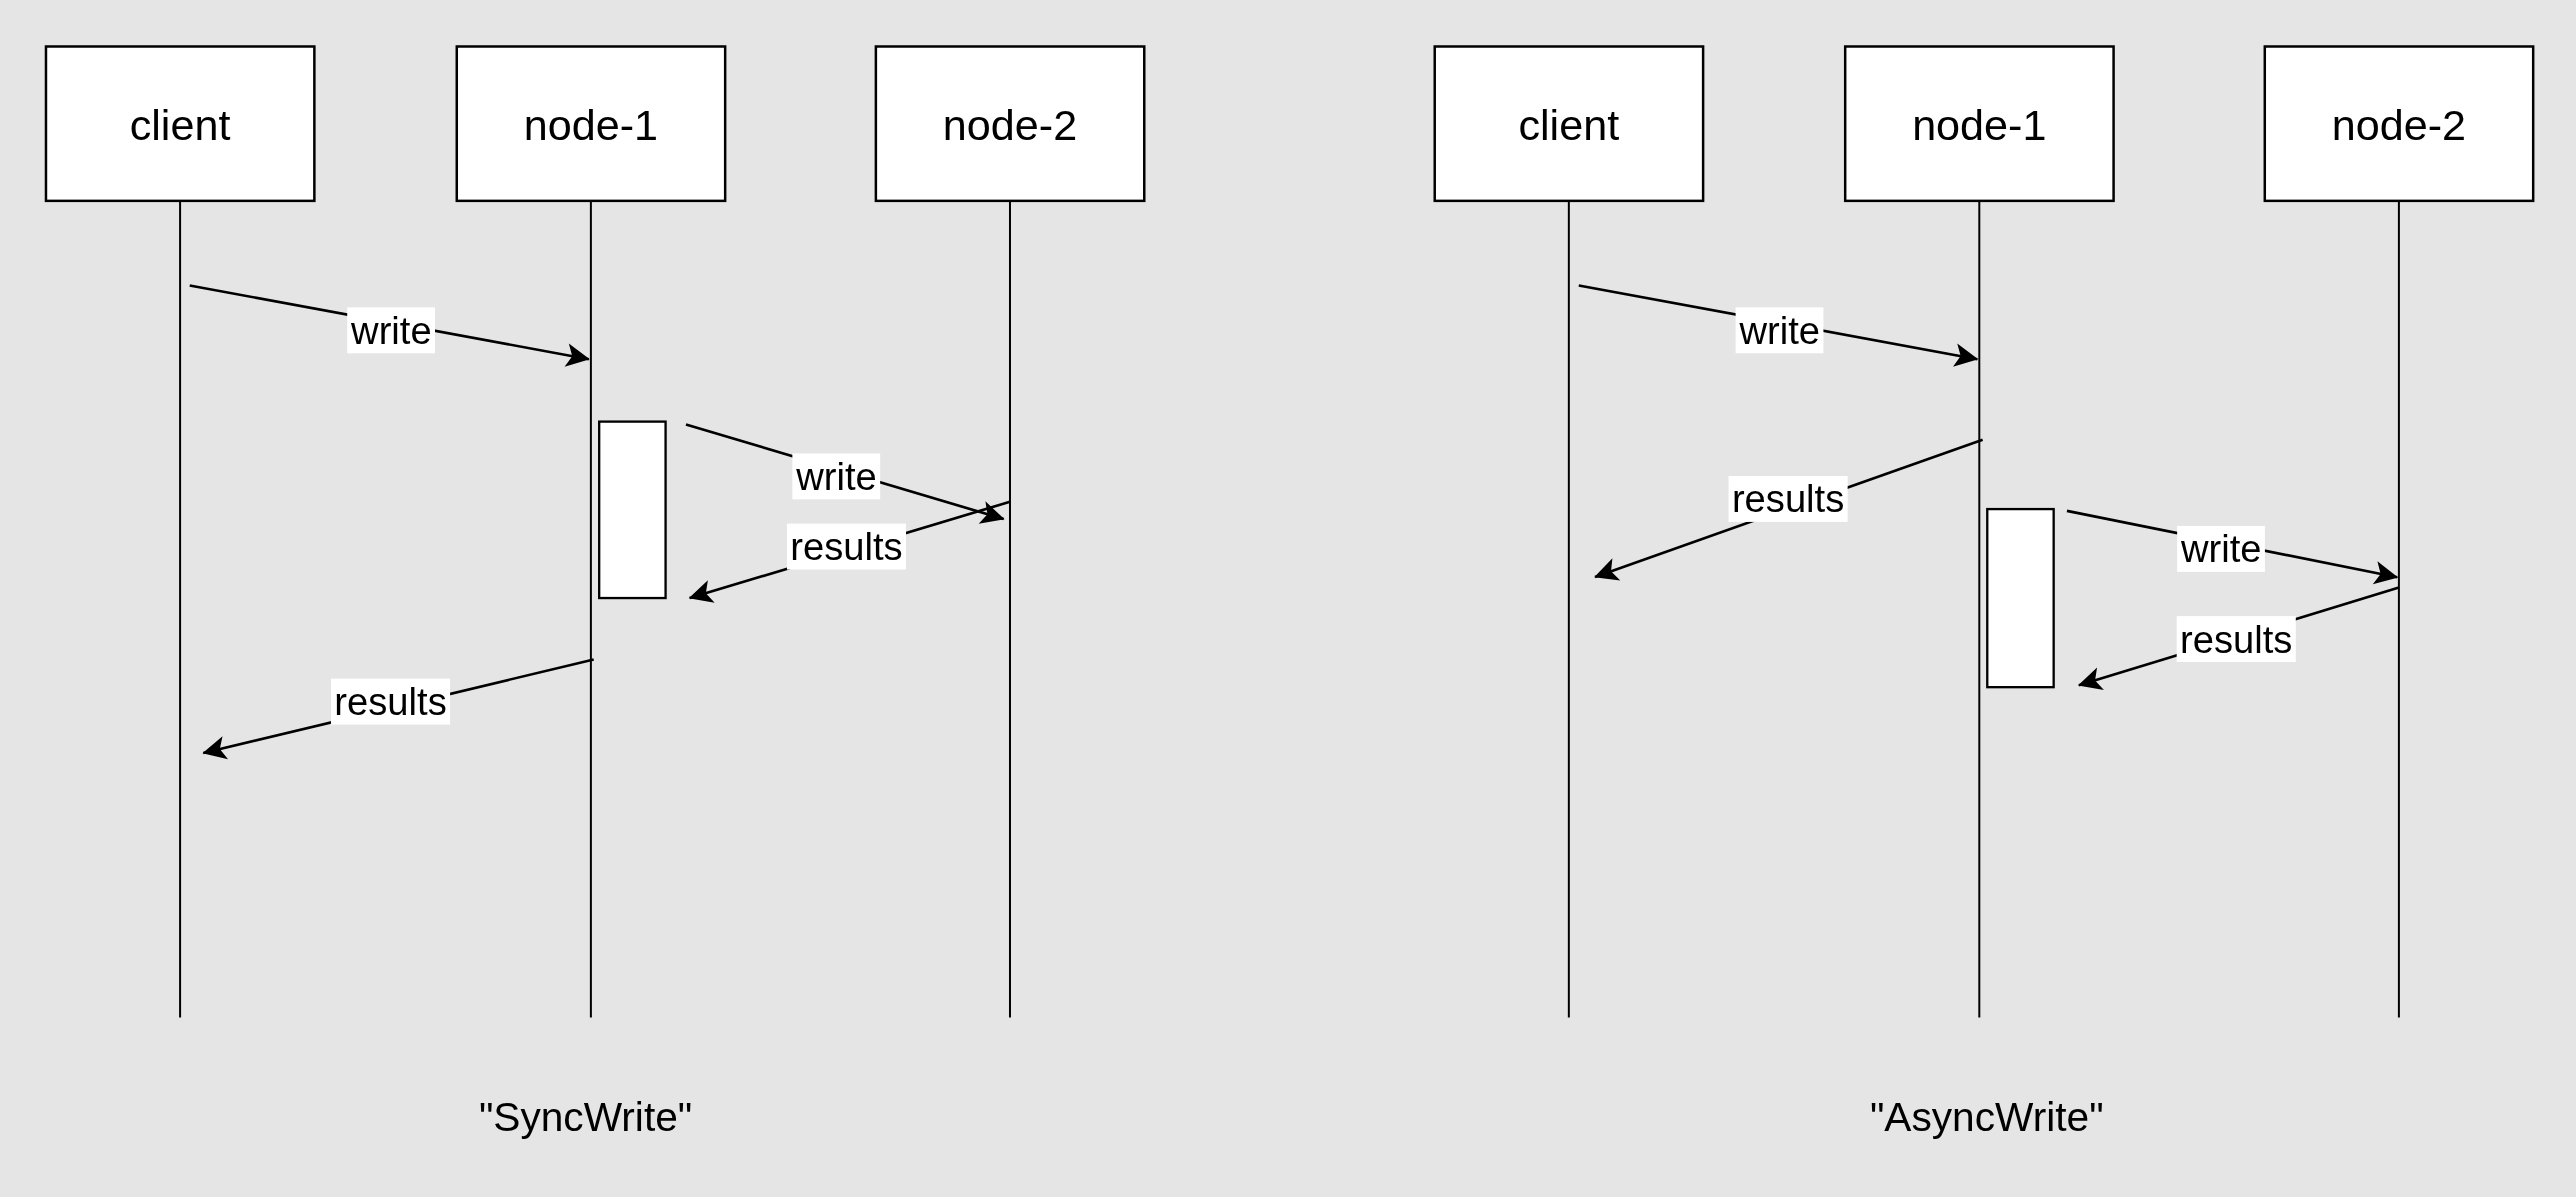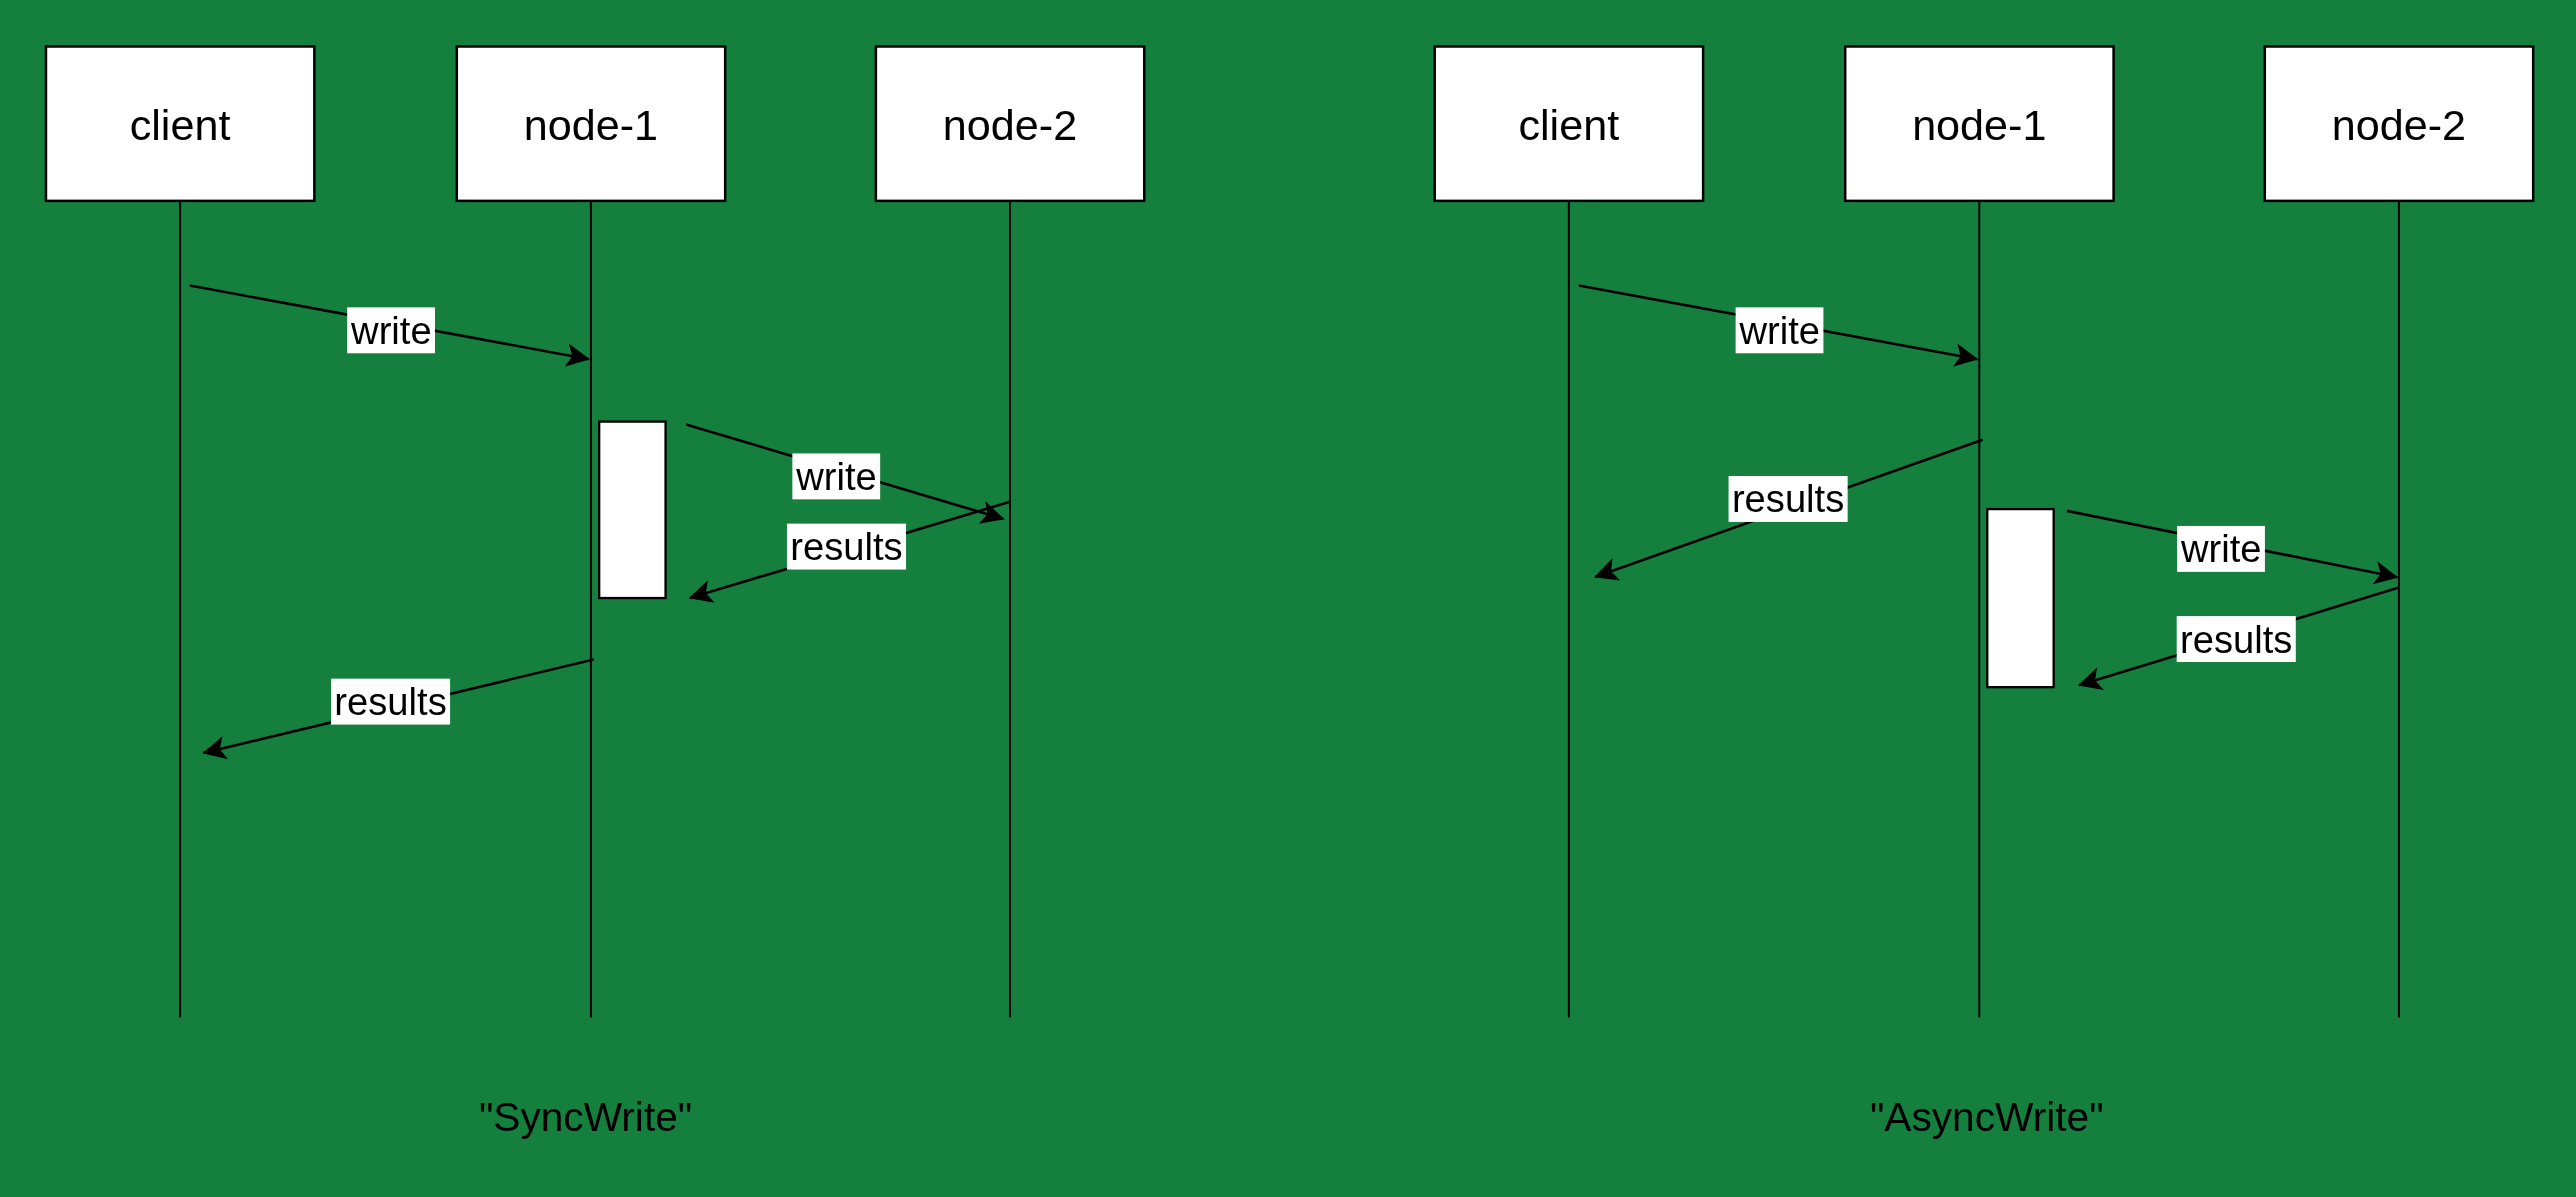--- a/index.html
+++ b/index.html
@@ -4,21 +4,21 @@
 <style>
   html, body {
     margin: 0;
     padding: 0;
     background: #ffffff;
     font-family: "Liberation Sans", "DejaVu Sans", sans-serif;
   }
   .canvas {
     width: 100%;
     aspect-ratio: 4656 / 2164;
-    background: #15803d;
+    background: #e5e5e5;
     overflow: hidden;
   }
   svg { display: block; width: 100%; height: 100%; }
   .actor-box   { fill: #ffffff; stroke: #000000; stroke-width: 1.5; }
   .actor-label { font-size: 26px; fill: #000000; text-anchor: middle; }
   .lifeline    { stroke: #000000; stroke-width: 1.2; }
   .activation  { fill: #ffffff; stroke: #000000; stroke-width: 1.4; }
   .msg-line    { stroke: #000000; stroke-width: 1.6; fill: none; }
   .msg-label   { font-size: 23px; fill: #000000; text-anchor: middle; }
   .caption     { font-size: 24.5px; fill: #000000; text-anchor: middle; }

